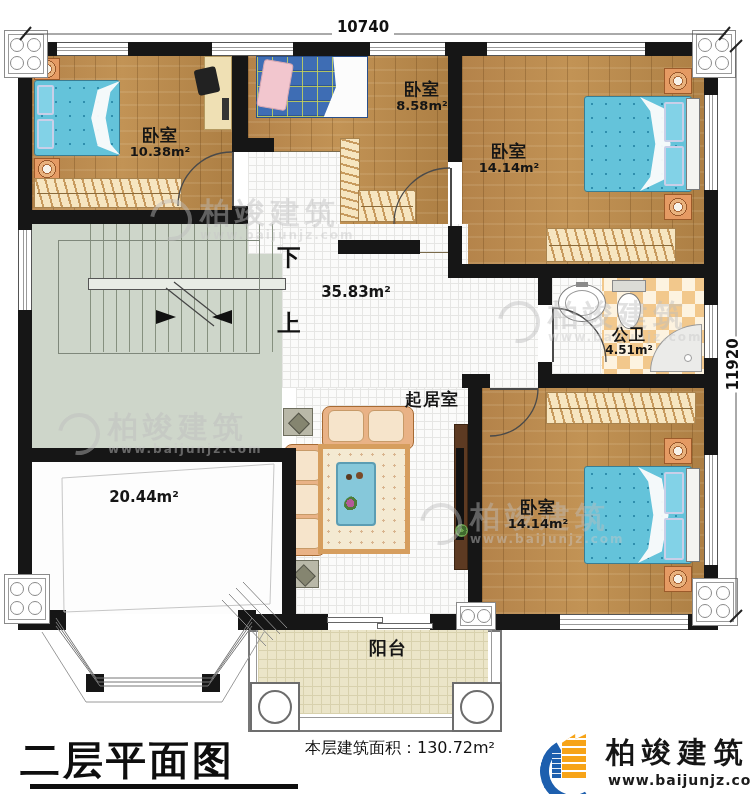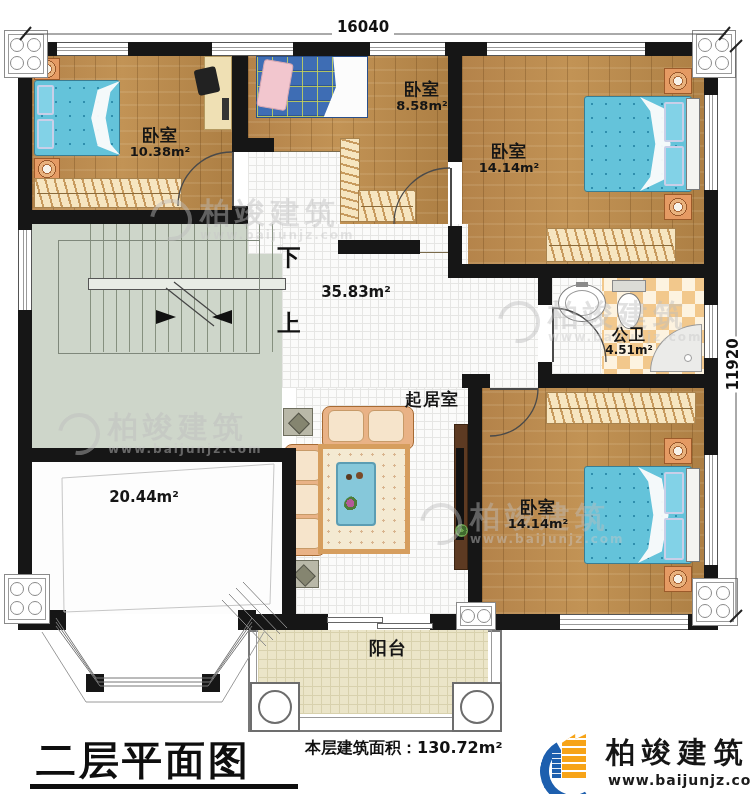--- a/index.html
+++ b/index.html
@@ -84,21 +84,21 @@
   
   .wm{z-index:25;display:flex;align-items:center;gap:8px;opacity:.45;pointer-events:none;}
   .wm-swirl{width:34px;height:34px;border:4px solid #bdbdbd;border-radius:50%;
     border-left-color:rgba(0,0,0,0);transform:rotate(-35deg);flex:0 0 auto;}
   .wm-name{font-size:30px;font-weight:bold;color:#bdbdbd;letter-spacing:5px;line-height:1;}
   .wm-site{font-size:12px;font-weight:bold;color:#c8c8c8;letter-spacing:2px;}
   
   .ft-title{z-index:40;font-size:40px;font-weight:bold;color:#0e0e0e;letter-spacing:3px;line-height:1;}
   .ft-scale{z-index:40;font-size:27px;color:#0e0e0e;}
   .ft-bar{z-index:40;background:#0e0e0e;}
-  .ft-info{z-index:40;font-size:16px;color:#111;line-height:1.5;font-weight:bold;}
+  .ft-info{z-index:40;font-size:16px;color:#111;line-height:1.5;}
   .logo-name{z-index:40;font-size:29px;font-weight:bold;color:#151515;letter-spacing:7px;line-height:1;}
   .logo-site{z-index:40;font-size:14px;font-weight:bold;color:#1b1b1b;letter-spacing:1px;}
   .logo-arc{width:48px;height:48px;border-radius:50%;border:9px solid #1d5fae;
     border-top-color:rgba(0,0,0,0);border-right-color:rgba(0,0,0,0);transform:rotate(15deg);
     position:absolute;left:0;top:4px;}
   .logo-bld{position:absolute;left:22px;top:0;width:24px;height:44px;background:#f7a418;
     clip-path:polygon(0 20%,55% 0,55% 12%,100% 0,100% 100%,0 100%);
     background-image:repeating-linear-gradient(0deg, rgba(0,0,0,0) 0 6px, #fff 6px 8px);}
   .logo-bld2{position:absolute;left:12px;top:16px;width:9px;height:28px;background:#1d5fae;
     background-image:repeating-linear-gradient(0deg, rgba(0,0,0,0) 0 4px, rgba(255,255,255,.9) 4px 5px);}
@@ -328,21 +328,21 @@
     <div class="nm">起居室</div>
   </div>
   <div class="abs rlabel" style="left:352px;top:638px;width:72px;">
     <div class="nm" style="font-size:18px;">阳台</div>
   </div>
   <div class="abs arealbl" style="left:318px;top:283px;width:76px;">35.83m²</div>
   <div class="abs arealbl" style="left:104px;top:488px;width:80px;">20.44m²</div>
   <div class="abs stairlbl" style="left:274px;top:242px;width:30px;">下</div>
   <div class="abs stairlbl" style="left:274px;top:308px;width:30px;">上</div>
 
-  <div class="abs dimtxt" style="left:332px;top:18px;width:62px;height:17px;">16040</div>
+  <div class="abs dimtxt" style="left:332px;top:18px;width:62px;height:17px;">10740</div>
   <div class="abs dimtxt" style="left:704px;top:356px;width:56px;height:17px;transform:rotate(-90deg);">11920</div>
 
   <div class="abs wm" style="left:150px;top:198px;">
     <div class="wm-swirl"></div>
     <div>
         <div class="wm-name">柏竣建筑</div>
          <div class="wm-site">www.baijunjz.com</div>
       </div>
   </div>
   <div class="abs wm" style="left:498px;top:300px;">
@@ -360,21 +360,21 @@
       </div>
   </div>
   <div class="abs wm" style="left:420px;top:502px;">
     <div class="wm-swirl"></div>
     <div>
         <div class="wm-name">柏竣建筑</div>
          <div class="wm-site">www.baijunjz.com</div>
       </div>
   </div>
 
-  <div class="abs ft-title" style="left:36px;top:740px;">二层平面图</div>
+  <div class="abs ft-title" style="left:20px;top:740px;">二层平面图</div>
   <div class="abs ft-bar" style="left:30px;top:784px;width:268px;height:5px;"></div>
   <div class="abs ft-info" style="left:305px;top:736px;width:260px;">
     <div>本层建筑面积：130.72m²</div>
   </div>
   <div class="abs" style="left:540px;top:734px;width:58px;height:52px;z-index:40;">
     <div class="logo-arc"></div>
     <div class="logo-bld2"></div>
     <div class="logo-bld"></div>
   </div>
   <div class="abs logo-name" style="left:606px;top:738px;">柏竣建筑</div>

